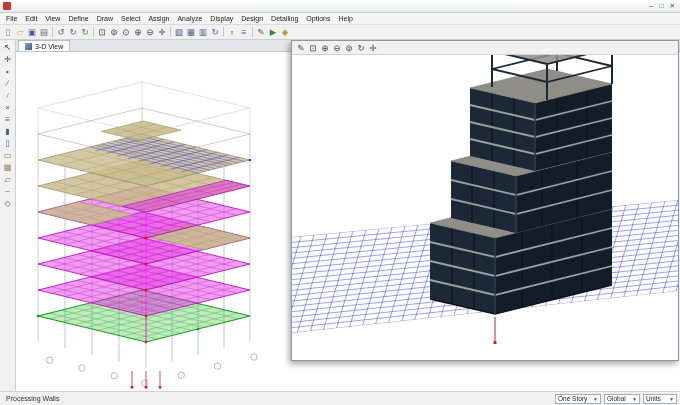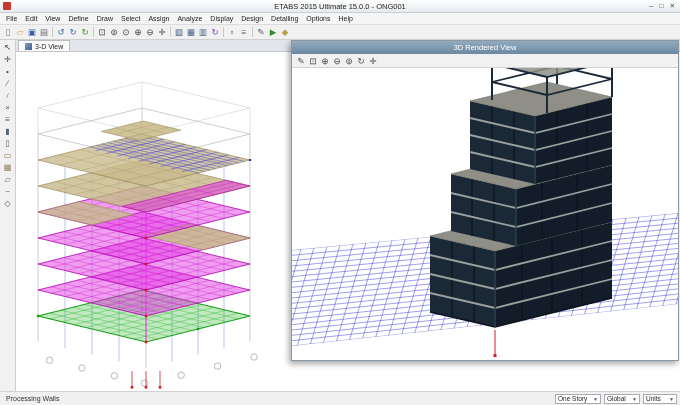--- a/index.html
+++ b/index.html
@@ -45,21 +45,20 @@
   .combo .arrow{margin-left:3px;font-size:5px;color:#555;}
   .combo.w1{width:46px;}.combo.w2{width:36px;}.combo.w3{width:34px;}
 </style>
 </head>
 <body>
 
 <div id="app">
 
   <div class="titlebar">
     <span class="appicon"></span>
-    <span class="title">ETABS 2015 Ultimate 15.0.0 - ONG001</span>
     <span class="wincontrols">
       <span>─</span>
       <span>□</span>
       <span>✕</span>
     </span>
   </div>
 
   <div class="menubar" id="menubar">
       <span class="mitem">File</span>
       <span class="mitem">Edit</span>
@@ -343,23 +342,20 @@
             <rect x="112.7" y="332" width="2.6" height="2.6" fill="#cc2222"></rect>
             <line x1="128" y1="317" x2="128" y2="333" stroke="#cc2222" stroke-width="0.8"></line>
             <rect x="126.7" y="332" width="2.6" height="2.6" fill="#cc2222"></rect>
             <line x1="142" y1="317" x2="142" y2="333" stroke="#cc2222" stroke-width="0.8"></line>
             <rect x="140.7" y="332" width="2.6" height="2.6" fill="#cc2222"></rect>
           </svg>
       </div>
     </div>
 
     <div class="renderwin">
-      <div class="rtitle">
-        <span>3D Rendered View</span>
-      </div>
       <div class="rtoolbar" id="rtoolbar">
           <span class="ricon" style="color: rgb(68, 68, 68);">✎</span>
           <span class="ricon" style="color: rgb(68, 68, 68);">⊡</span>
           <span class="ricon" style="color: rgb(68, 68, 68);">⊕</span>
           <span class="ricon" style="color: rgb(68, 68, 68);">⊖</span>
           <span class="ricon" style="color: rgb(68, 68, 68);">⊚</span>
           <span class="ricon" style="color: rgb(68, 68, 68);">↻</span>
           <span class="ricon" style="color: rgb(68, 68, 68);">✛</span>
         </div>
       <div class="rcanvas">

